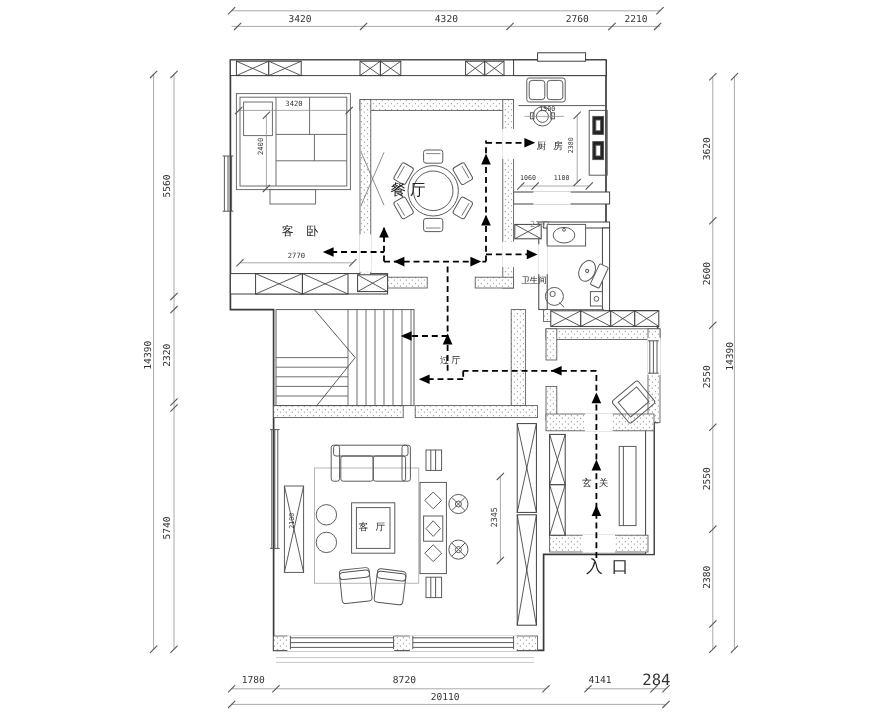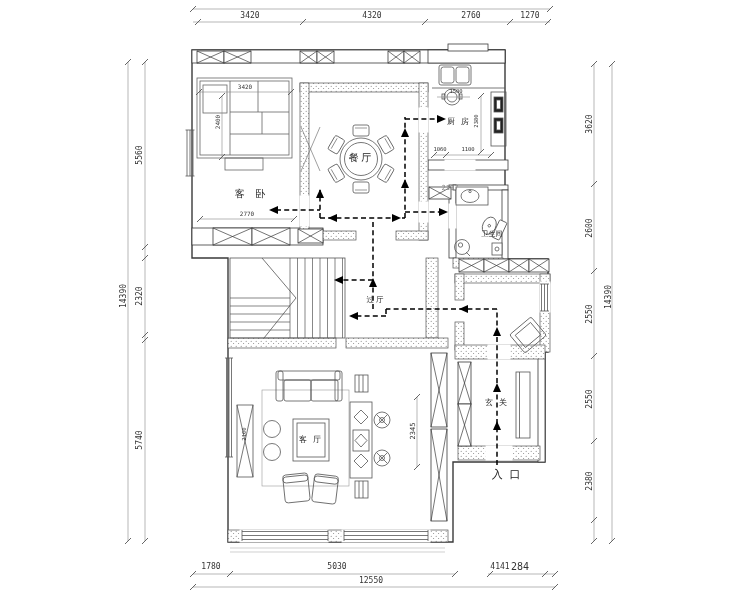--- a/index.html
+++ b/index.html
@@ -414,49 +414,49 @@
         <polygon points="349,316 358,312 358,320" fill="#000"></polygon>
         <polygon points="459,309 468,305 468,313" fill="#000"></polygon>
         <polygon points="401,218 392,214 392,222" fill="#000"></polygon>
         <polygon points="446,119 437,115 437,123" fill="#000"></polygon>
         <polygon points="448,212 439,208 439,216" fill="#000"></polygon>
       </g>
 </svg>
 
 <div class="lbl" style="left:250px;top:16px;font-size:8px">3420</div>
 <div class="lbl" style="left:372px;top:16px;font-size:8px">4320</div>
-<div class="lbl" style="left:471px;top:16px;font-size:8px">2760</div>
-<div class="lbl" style="left:530px;top:16px;font-size:8px">1270</div>
+<div class="lbl" style="left:481px;top:16px;font-size:8px">2760</div>
+<div class="lbl" style="left:530px;top:16px;font-size:8px">2210</div>
 
 <div class="lbl rot" style="left:124px;top:296px;font-size:8px">14390</div>
 <div class="lbl rot" style="left:140px;top:155px;font-size:8px">5560</div>
 <div class="lbl rot" style="left:140px;top:296px;font-size:8px">2320</div>
 <div class="lbl rot" style="left:140px;top:440px;font-size:8px">5740</div>
 
 <div class="lbl rot" style="left:590px;top:124px;font-size:8px">3620</div>
 <div class="lbl rot" style="left:590px;top:228px;font-size:8px">2600</div>
 <div class="lbl rot" style="left:590px;top:314px;font-size:8px">2550</div>
 <div class="lbl rot" style="left:590px;top:399px;font-size:8px">2550</div>
 <div class="lbl rot" style="left:590px;top:481px;font-size:8px">2380</div>
 <div class="lbl rot" style="left:609px;top:297px;font-size:8px">14390</div>
 
 <div class="lbl" style="left:211px;top:567px;font-size:8px">1780</div>
-<div class="lbl" style="left:337px;top:567px;font-size:8px">5030</div>
+<div class="lbl" style="left:337px;top:567px;font-size:8px">8720</div>
 <div class="lbl" style="left:500px;top:567px;font-size:8px">4141</div>
-<div class="lbl" style="left:520px;top:567px;font-size:10px">284</div>
-<div class="lbl" style="left:371px;top:581px;font-size:8px">12550</div>
+<div class="lbl" style="left:547px;top:567px;font-size:13px">284</div>
+<div class="lbl" style="left:371px;top:581px;font-size:8px">20110</div>
 
 <div class="lbl room" style="left:252px;top:194px;font-size:10px;letter-spacing:4px">客 卧</div>
-<div class="lbl room" style="left:360px;top:158px;font-size:10px">餐 厅</div>
+<div class="lbl room" style="left:340px;top:158px;font-size:13px">餐 厅</div>
 <div class="lbl room" style="left:459px;top:122px;font-size:8px;letter-spacing:2px">厨 房</div>
-<div class="lbl room" style="left:492px;top:234px;font-size:7px">卫生间</div>
+<div class="lbl room" style="left:445px;top:234px;font-size:7px">卫生间</div>
 <div class="lbl room" style="left:375px;top:300px;font-size:7.5px">过 厅</div>
 <div class="lbl room" style="left:311px;top:440px;font-size:8px;letter-spacing:2px">客 厅</div>
 <div class="lbl room" style="left:497px;top:403px;font-size:8px;letter-spacing:2px">玄 关</div>
-<div class="lbl room" style="left:507px;top:474px;font-size:11px;letter-spacing:2px">入 口</div>
+<div class="lbl room" style="left:507px;top:474px;font-size:14px;letter-spacing:2px">入 口</div>
 
 <div class="lbl" style="left:245px;top:87px;font-size:6px">3420</div>
 <div class="lbl rot" style="left:218px;top:122px;font-size:6px">2400</div>
 <div class="lbl" style="left:247px;top:214px;font-size:6px">2770</div>
 <div class="lbl" style="left:456px;top:92px;font-size:5.5px">1500</div>
 <div class="lbl" style="left:440px;top:150px;font-size:5.5px">1060</div>
 <div class="lbl" style="left:468px;top:150px;font-size:5.5px">1100</div>
 <div class="lbl rot" style="left:477px;top:121px;font-size:5.5px">2380</div>
 <div class="lbl" style="left:450px;top:188px;font-size:7px;color:#888">2107</div>
 <div class="lbl rot" style="left:413px;top:431px;font-size:7px">2345</div>

